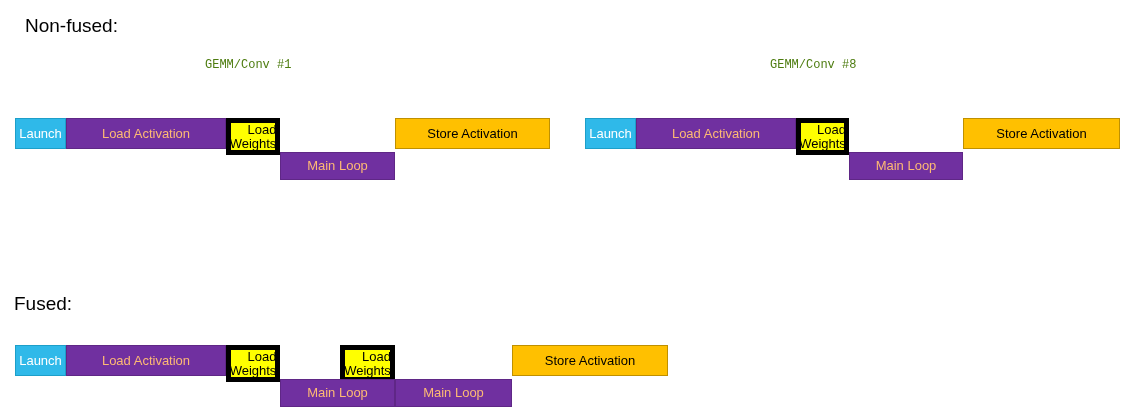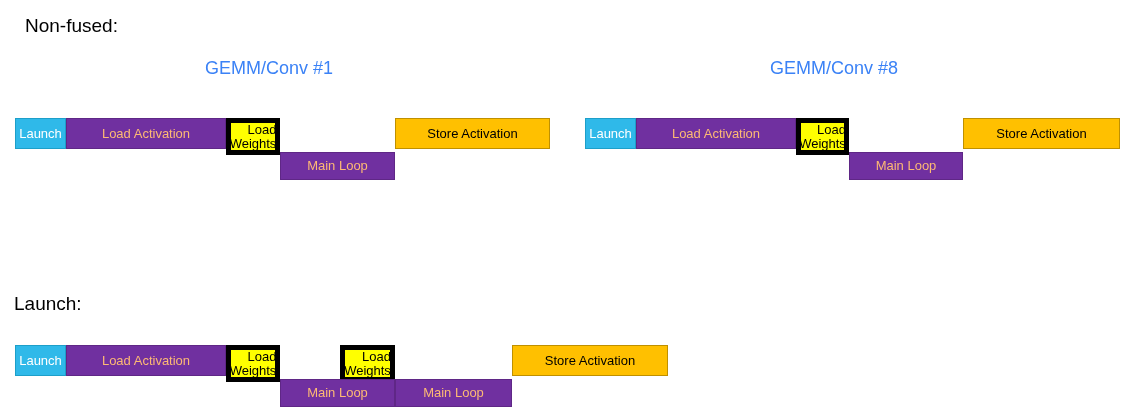--- a/index.html
+++ b/index.html
@@ -16,23 +16,24 @@
     overflow: hidden;
   }
   .section-label {
     position: absolute;
     font-size: 19px;
     color: #000000;
     white-space: nowrap;
   }
   .group-title {
     position: absolute;
-    font-size: 18px;
-    color: #3b82f6;
+    font-size: 12px;
+    color: #4d7c0f;
     white-space: nowrap;
+    font-family: Liberation Mono, monospace;
   }
   .block {
     position: absolute;
     display: flex;
     align-items: center;
     justify-content: center;
     text-align: right;
     font-size: 13px;
     line-height: 1.05;
     box-sizing: border-box;
@@ -57,21 +58,21 @@
   <div class="block c-yellow" style="left: 226px; top: 118px; width: 54px; height: 37px; background: rgb(255, 255, 0);">Load Weights</div>
   <div class="block c-purple" style="left: 280px; top: 152px; width: 115px; height: 28px; background: rgb(112, 48, 160);">Main Loop</div>
   <div class="block c-orange" style="left: 395px; top: 118px; width: 155px; height: 31px; background: rgb(255, 192, 0);">Store Activation</div>
 
   <div class="block c-launch" style="left: 585px; top: 118px; width: 51px; height: 31px; background: rgb(47, 185, 233);">Launch</div>
   <div class="block c-purple" style="left: 636px; top: 118px; width: 160px; height: 31px; background: rgb(112, 48, 160);">Load Activation</div>
   <div class="block c-yellow" style="left: 796px; top: 118px; width: 53px; height: 37px; background: rgb(255, 255, 0);">Load Weights</div>
   <div class="block c-purple" style="left: 849px; top: 152px; width: 114px; height: 28px; background: rgb(112, 48, 160);">Main Loop</div>
   <div class="block c-orange" style="left: 963px; top: 118px; width: 157px; height: 31px; background: rgb(255, 192, 0);">Store Activation</div>
 
-  <div class="section-label" style="left:14px; top:293px;">Launch:</div>
+  <div class="section-label" style="left:14px; top:293px;">Fused:</div>
 
   <div class="block c-launch" style="left: 15px; top: 345px; width: 51px; height: 31px; background: rgb(47, 185, 233);">Launch</div>
   <div class="block c-purple" style="left: 66px; top: 345px; width: 160px; height: 31px; background: rgb(112, 48, 160);">Load Activation</div>
   <div class="block c-yellow" style="left: 226px; top: 345px; width: 54px; height: 37px; background: rgb(255, 255, 0);">Load Weights</div>
   <div class="block c-yellow" style="left: 340px; top: 345px; width: 55px; height: 37px; background: rgb(255, 255, 0);">Load Weights</div>
   <div class="block c-purple" style="left: 280px; top: 379px; width: 115px; height: 28px; background: rgb(112, 48, 160);">Main Loop</div>
   <div class="block c-purple" style="left: 395px; top: 379px; width: 117px; height: 28px; background: rgb(112, 48, 160);">Main Loop</div>
   <div class="block c-orange" style="left: 512px; top: 345px; width: 156px; height: 31px; background: rgb(255, 192, 0);">Store Activation</div>
 
 </div>

